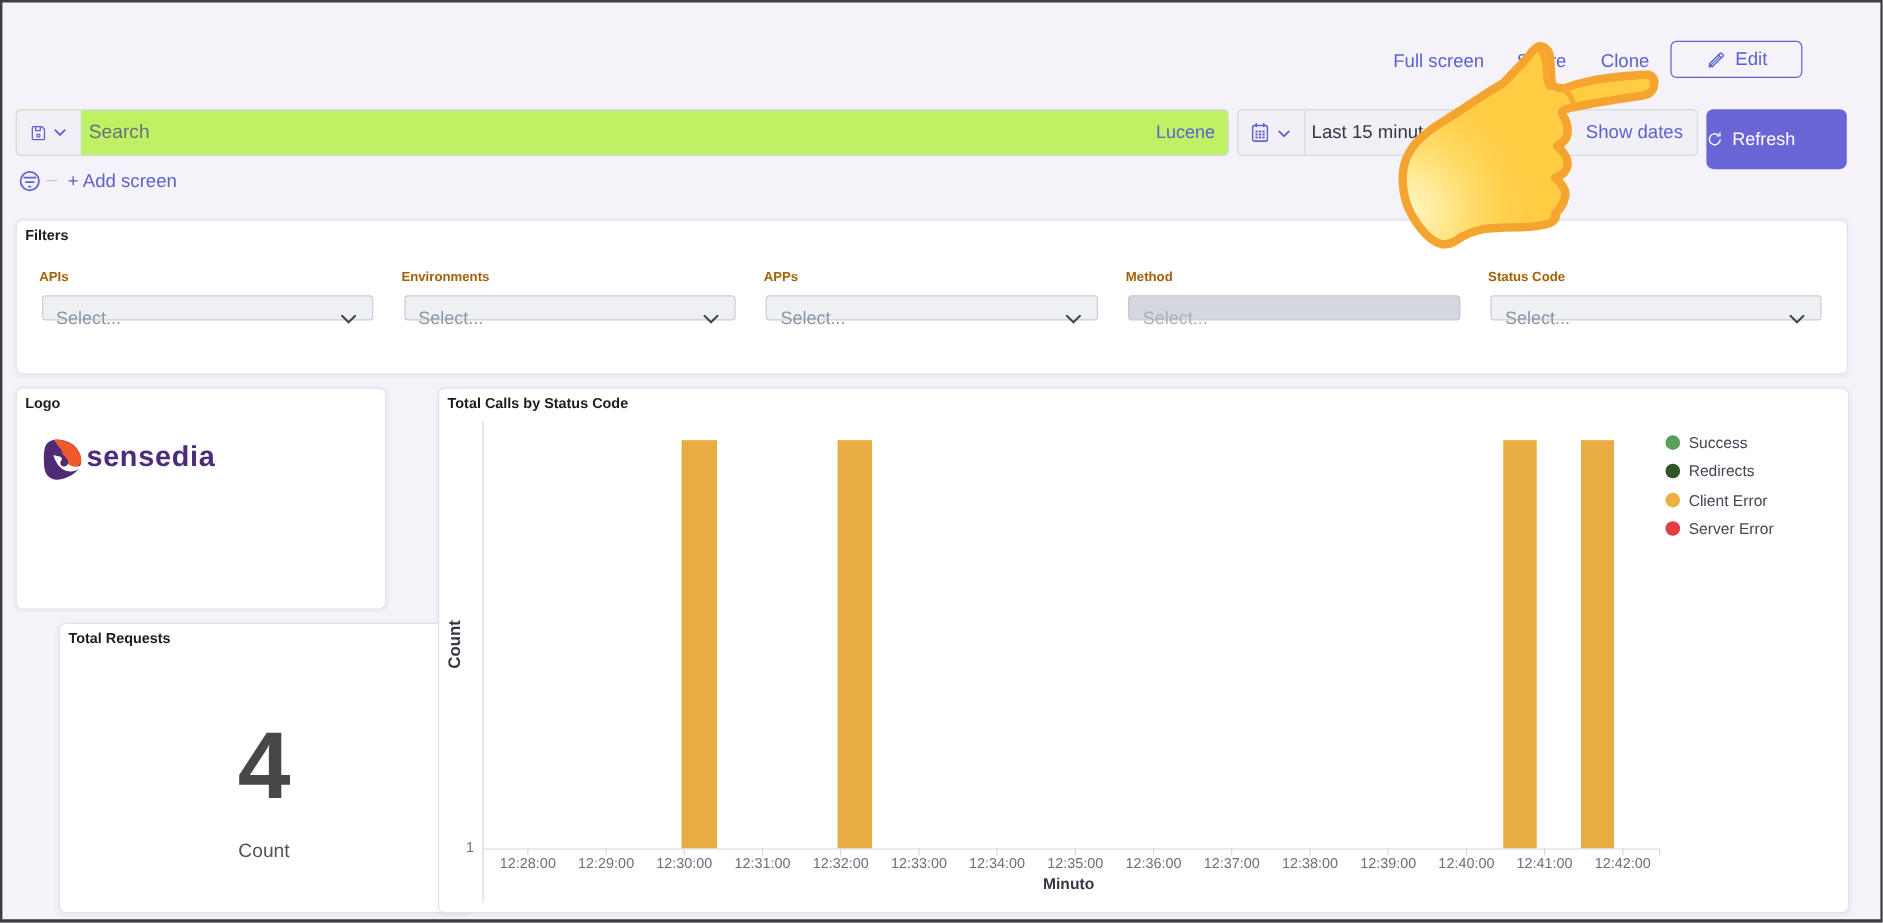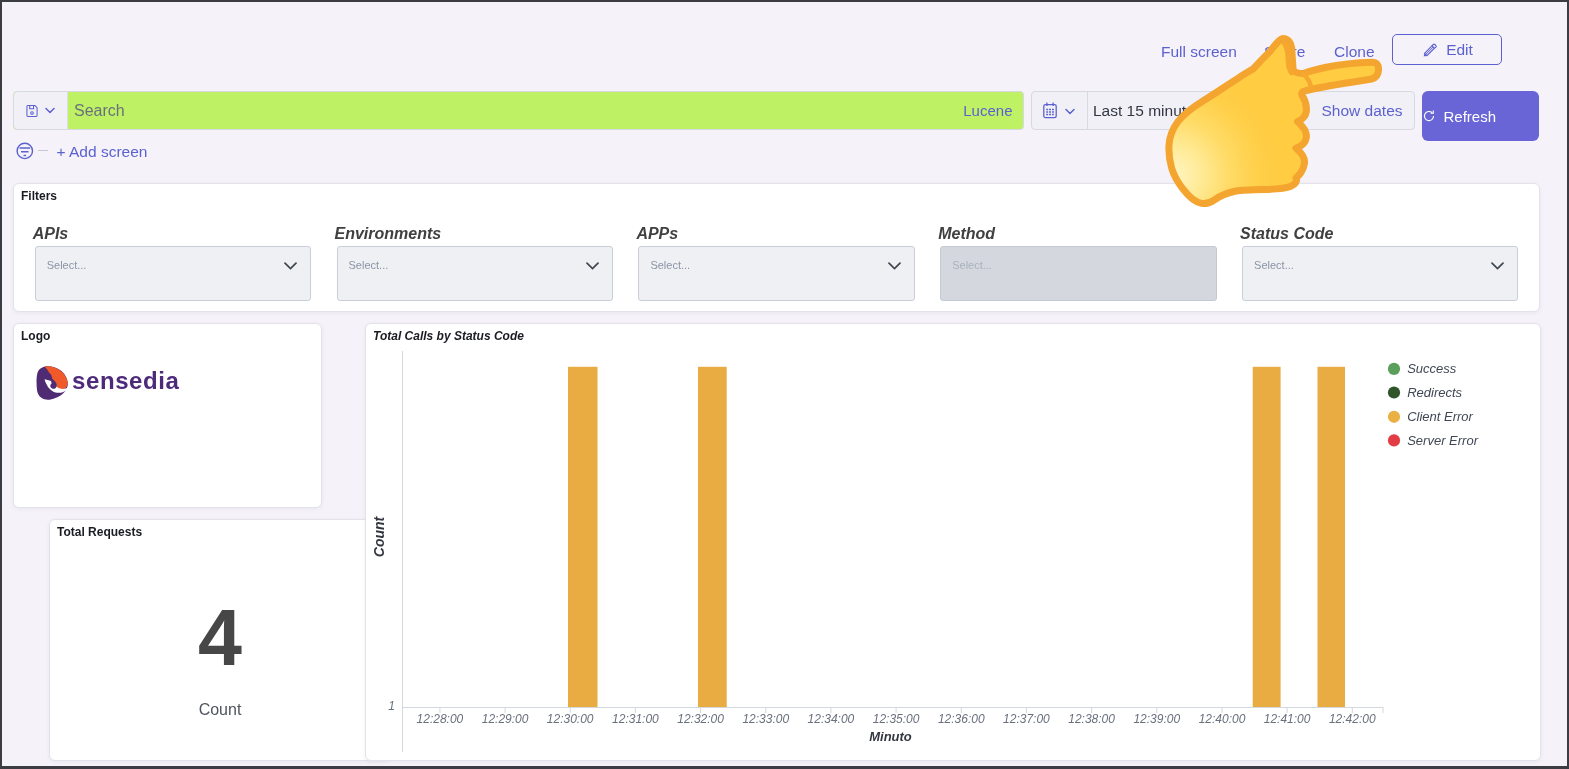--- a/index.html
+++ b/index.html
@@ -3,22 +3,22 @@
 <meta charset="utf-8">
 <style>
   * { margin:0; padding:0; box-sizing:border-box; }
   html,body { width:1569px; height:769px; overflow:hidden; }
   body { font-family:"Liberation Sans", sans-serif; background:#f5f3f9; position:relative; }
   .abs { position:absolute; }
   .frame { position:absolute; inset:0; border:2px solid #3c3c44; border-bottom-width:3px; z-index:50; pointer-events:none; }
   .link { color:#5d61cf; }
   .card { position:absolute; background:#fff; border:1px solid #e3e2ec; border-radius:6px; box-shadow:0 1px 4px rgba(65,65,100,0.07); }
   .ptitle { font-size:12px; font-weight:bold; color:#1a1c21; }
-  .flabel { position:absolute; top:41px; font-size:16px; font-weight:bold; color:#404040;font-style:italic; }
-  .fsel { position:absolute; top:62px; width:276.4px; height:55px; background:#eef0f4; border:1px solid #c9ced8; border-radius:3px; font-size:11px; color:#8b95a5; line-height:37px; padding-left:11px; }
+  .flabel { position:absolute; top:41px; font-size:11px; font-weight:bold; color:#a16207; }
+  .fsel { position:absolute; top:62px; width:276.4px; height:21px; background:#eef0f4; border:1px solid #c9ced8; border-radius:3px; font-size:15px; color:#8b95a5; line-height:37px; padding-left:11px; }
   .fchev { position:absolute; right:13px; top:15.5px; }
 </style>
 </head>
 <body>
 
 <div class="abs link" style="left:1161px;top:43px;font-size:15.5px;">Full screen</div>
 <div class="abs link" style="left:1264px;top:43px;font-size:15.5px;">Share</div>
 <div class="abs link" style="left:1334px;top:43px;font-size:15.5px;">Clone</div>
 <div class="abs" style="left:1392px;top:34px;width:110px;height:31px;border:1px solid #5d61cf;border-radius:5px;display:flex;align-items:center;justify-content:center;gap:8px;">
   <svg width="17" height="17" viewBox="0 0 17 17" style="margin-top:2px;">
@@ -120,21 +120,21 @@
   </svg>
   <div style="position:absolute;left:58px;top:43px;font-size:24px;font-weight:bold;color:#4e2b7a;letter-spacing:0.6px;">sensedia</div>
 </div>
 
 <div class="card" style="left:13px;top:518.5px;width:342px;height:242px;margin-left:36px;">
   <div class="ptitle" style="position:absolute;left:7px;top:5px;">Total Requests</div>
   <div style="position:absolute;left:0;top:72px;width:100%;text-align:center;font-size:79px;font-weight:bold;color:#474747;">4</div>
   <div style="position:absolute;left:0;top:181px;width:100%;text-align:center;font-size:16px;color:#4f545d;">Count</div>
 </div>
 
-<div class="card" style="left:364.5px;top:323px;width:1176.5px;height:437.5px;font-style:italic;">
+<div class="card" style="left:364.5px;top:323px;width:1176.5px;height:437.5px;">
   <div class="ptitle" style="position:absolute;left:7.5px;top:5px;">Total Calls by Status Code</div>
   <svg style="position:absolute;left:0;top:0;" width="1175" height="436" viewBox="0 0 1175 436">
 
     <g fill="#e9ac42">
       <rect x="202" y="42.8" width="29.5" height="340.2"></rect>
       <rect x="332" y="42.8" width="28.7" height="340.2"></rect>
       <rect x="886.7" y="42.8" width="27.9" height="340.2"></rect>
       <rect x="951.5" y="42.8" width="27.5" height="340.2"></rect>
     </g>
 

